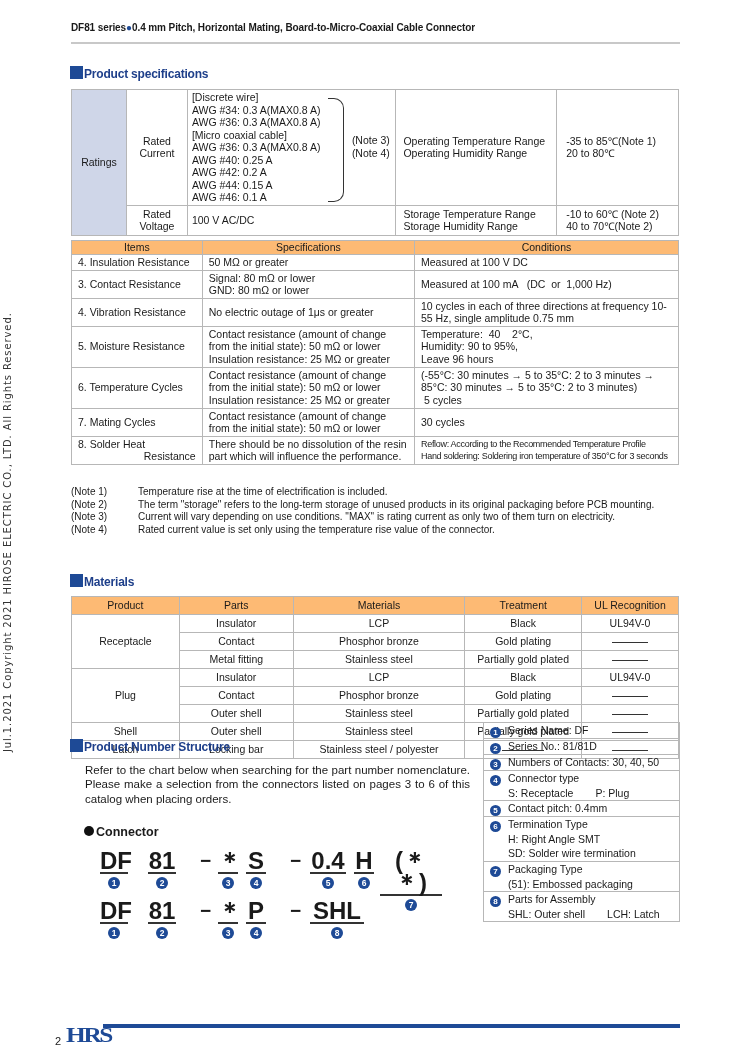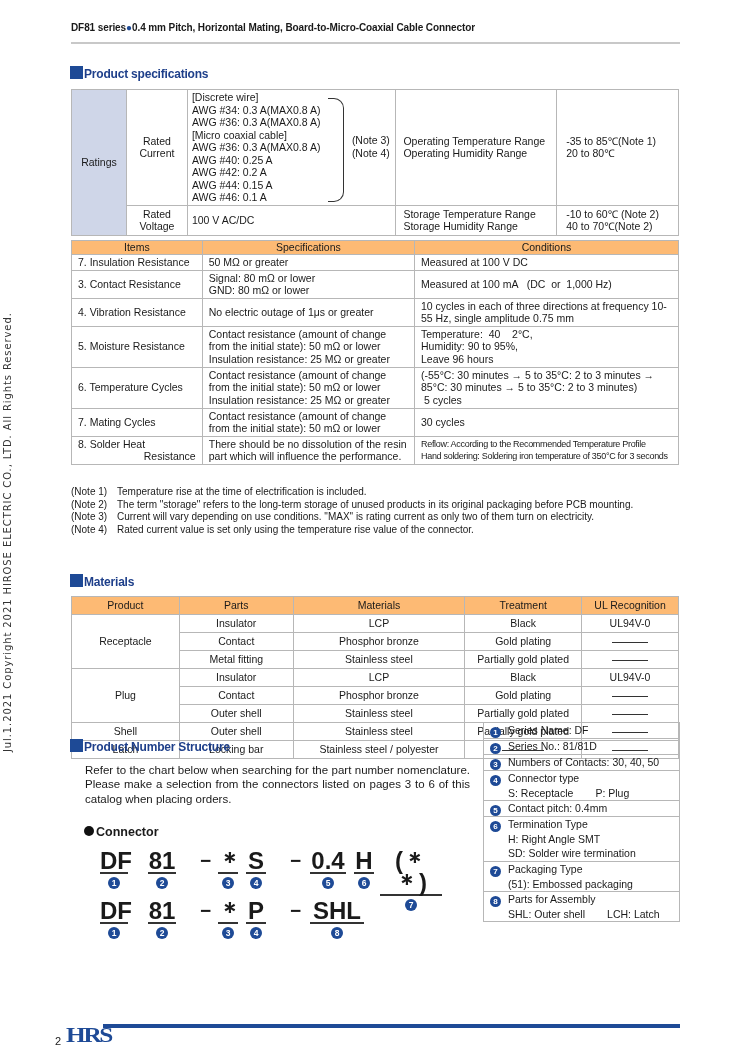--- a/index.html
+++ b/index.html
@@ -27,21 +27,21 @@
   .bracket-cell { position: relative; }
   .bracket { position: absolute; left: 140px; top: 8px; width: 16px; height: 104px; border: 1px solid #333; border-left: none; border-radius: 0 10px 10px 0; }
 
   
   #specs { left: 71px; top: 240px; width: 608px; }
   #specs td { padding: 1px 6px; vertical-align: middle; }
   #specs th { padding: 0 4px; height: 14px; }
   .small-cond { font-size: 9px; line-height: 12px; letter-spacing: -0.3px; }
 
   .notes { position: absolute; left: 71px; top: 486px; width: 612px; font-size: 10px; line-height: 12.6px; color: #1a1a1a; }
-  .note-row { display: flex; }
+  .note-row { display: flex; gap: 21px; }
   .note-lbl { white-space: nowrap; width: 46px; flex: none; }
   .note-txt { flex: 1; }
   .note-cont { padding-left: 46px; text-align: justify; }
 
   
   #materials { left: 71px; top: 596px; width: 608px; }
   #materials td, #materials th { text-align: center; padding: 2px 3px; height: 14.3px; font-size: 10.5px; line-height: 13px; }
   .dash { display: inline-block; width: 36px; height: 1px; background: #333; vertical-align: middle; }
   .dash-l { width: 42px; }
 
@@ -146,21 +146,21 @@
     </colgroup>
   <thead>
     <tr>
       <th>Items</th>
       <th>Specifications</th>
       <th>Conditions</th>
     </tr>
   </thead>
   <tbody id="specs-body">
       <tr style="height:13px">
-        <td>7. Insulation Resistance</td>
+        <td>4. Insulation Resistance</td>
         <td>
           <div>50 MΩ or greater</div>
         </td>
         <td>
           <div style="white-space:pre">Measured at 100 V DC</div>
         </td>
       </tr>
       <tr style="height:28px">
         <td>3. Contact Resistance</td>
         <td>

